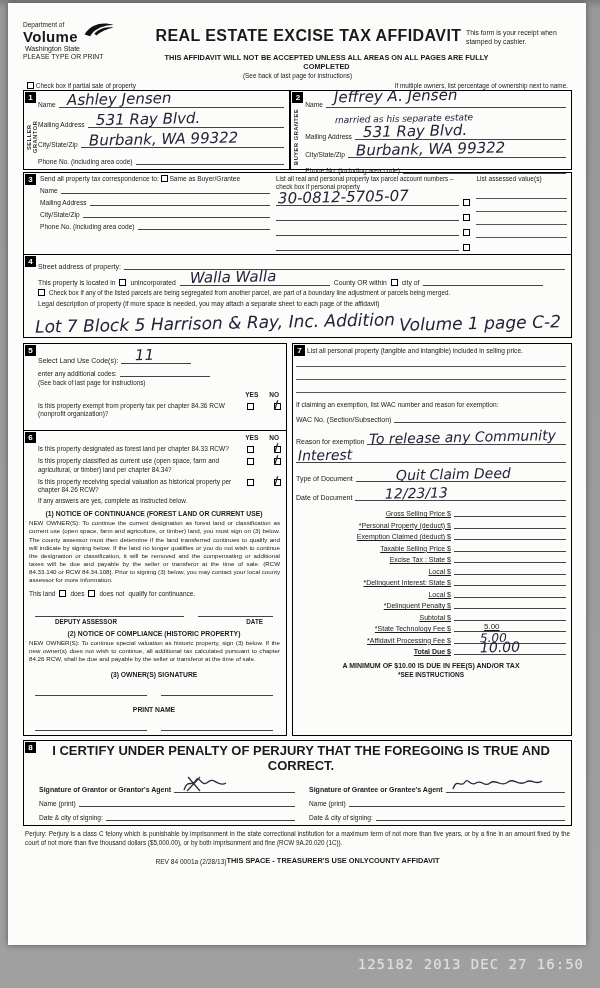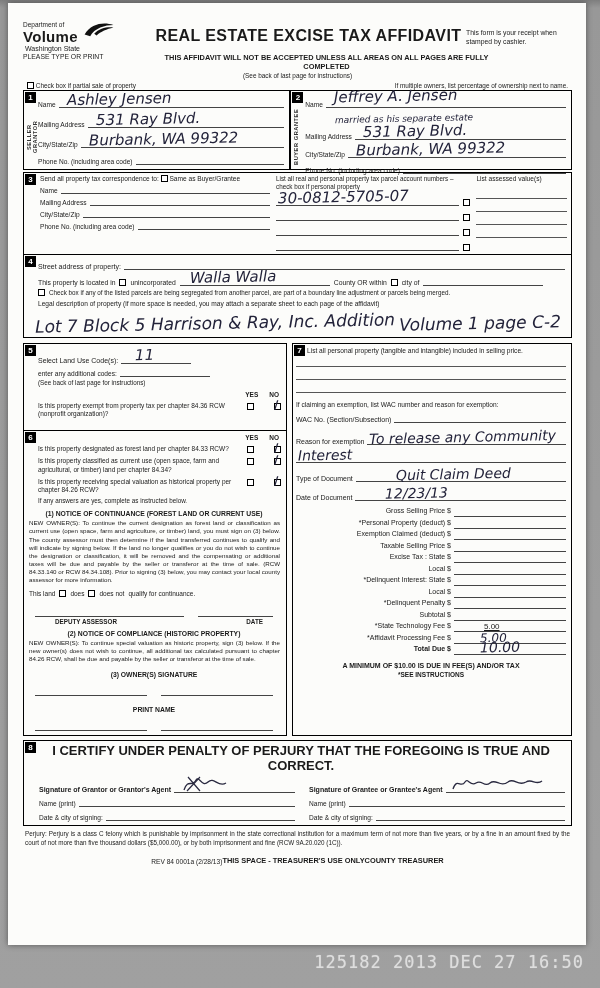--- a/index.html
+++ b/index.html
@@ -80,37 +80,37 @@
   .qrow { display:flex; align-items:flex-start; gap:4px; margin-top:4px; }
   .qtext { flex:1; font-size:6.5px; line-height:1.25; }
   .qboxes { width:34px; display:flex; justify-content:space-between; padding-top:1px; }
   .yesno { display:flex; justify-content:flex-end; gap:11px; font-size:6.5px; font-weight:bold; margin-top:3px; padding-right:2px; }
   .noticehdr { text-align:center; font-size:6.8px; font-weight:bold; margin-top:5px; }
   .noticebody { font-size:6.2px; line-height:1.32; text-align:justify; margin-top:2px; padding:0 1px 0 2px; }
   .twolines { display:flex; gap:14px; margin-top:10px; padding:0 8px; }
   .twolines .fline { height:8px; }
   .assessor-labels { display:flex; justify-content:space-between; font-size:6.3px; font-weight:bold; padding:1px 18px 0 28px; }
   
-  .mrow { display:flex; margin-top:1.5px; }
+  .mrow { display:flex; align-items:flex-end; margin-top:1.5px;text-decoration:underline; }
   .mlabel { flex:1; text-align:right; font-size:7px; padding-right:3px; white-space:nowrap; }
   .mline { width:112px; border-bottom:1px solid #444; height:10px; position:relative; }
   .mline .mval { position:absolute; left:30px; bottom:0; font-size:8px; }
   .mline .hwv { position:absolute; left:26px; bottom:-2px; }
   
   .sec8 { border:1.2px solid #000; margin-top:4px; padding:2px 6px 4px 3px; position:relative; }
   .sighalf { display:flex; align-items:flex-end; gap:3px; flex:1; }
   .sigrow { display:flex; gap:14px; margin-top:4px; padding-left:12px; }
   .sig-svg { position:absolute; bottom:-2px; left:4px; }
   .perjury { font-size:6.3px; line-height:1.35; margin-top:4px; text-align:justify; padding:0 2px; }
   .footer { display:flex; justify-content:center; align-items:flex-end; margin-top:9px; font-size:6.6px; }
   .footer .mid { font-weight:bold; font-size:7.4px; }
   .footer .right { font-weight:bold; font-size:7.4px; }
   .stamp {
     position:absolute; right:16px; bottom:16px;
-    font-family:"DejaVu Sans Mono", monospace; font-size:17px;
+    font-family:"DejaVu Sans Mono", monospace; font-size:14px;
     color:#dedede; letter-spacing:1px; text-shadow:0 0 1px rgba(255,255,255,.4);
   }
   .swoosh { width:34px; height:16px; }
   .dotline { border-bottom:1px solid #555; height:11px; margin-top:2px; }
 </style>
 </head>
 <body>
 
 <div class="paper">
 
@@ -539,18 +539,18 @@
         <span class="fline" style="height:10px"></span>
       </div>
     </div>
   </div>
 
   <div class="perjury">Perjury: Perjury is a class C felony which is punishable by imprisonment in the state correctional institution for a maximum term of not more than five years, or by a fine in an amount fixed by the court of not more than five thousand dollars ($5,000.00), or by both imprisonment and fine (RCW 9A.20.020 (1C)).</div>
 
   <div class="footer">
     <span>REV 84 0001a (2/28/13)</span>
     <span class="mid">THIS SPACE - TREASURER'S USE ONLY</span>
-    <span class="right">COUNTY TREASURER</span>
+    <span class="right">COUNTY AFFIDAVIT</span>
   </div>
 
 </div>
 
 <div class="stamp">125182 2013 DEC 27 16:50</div>
 
 </body></html>

